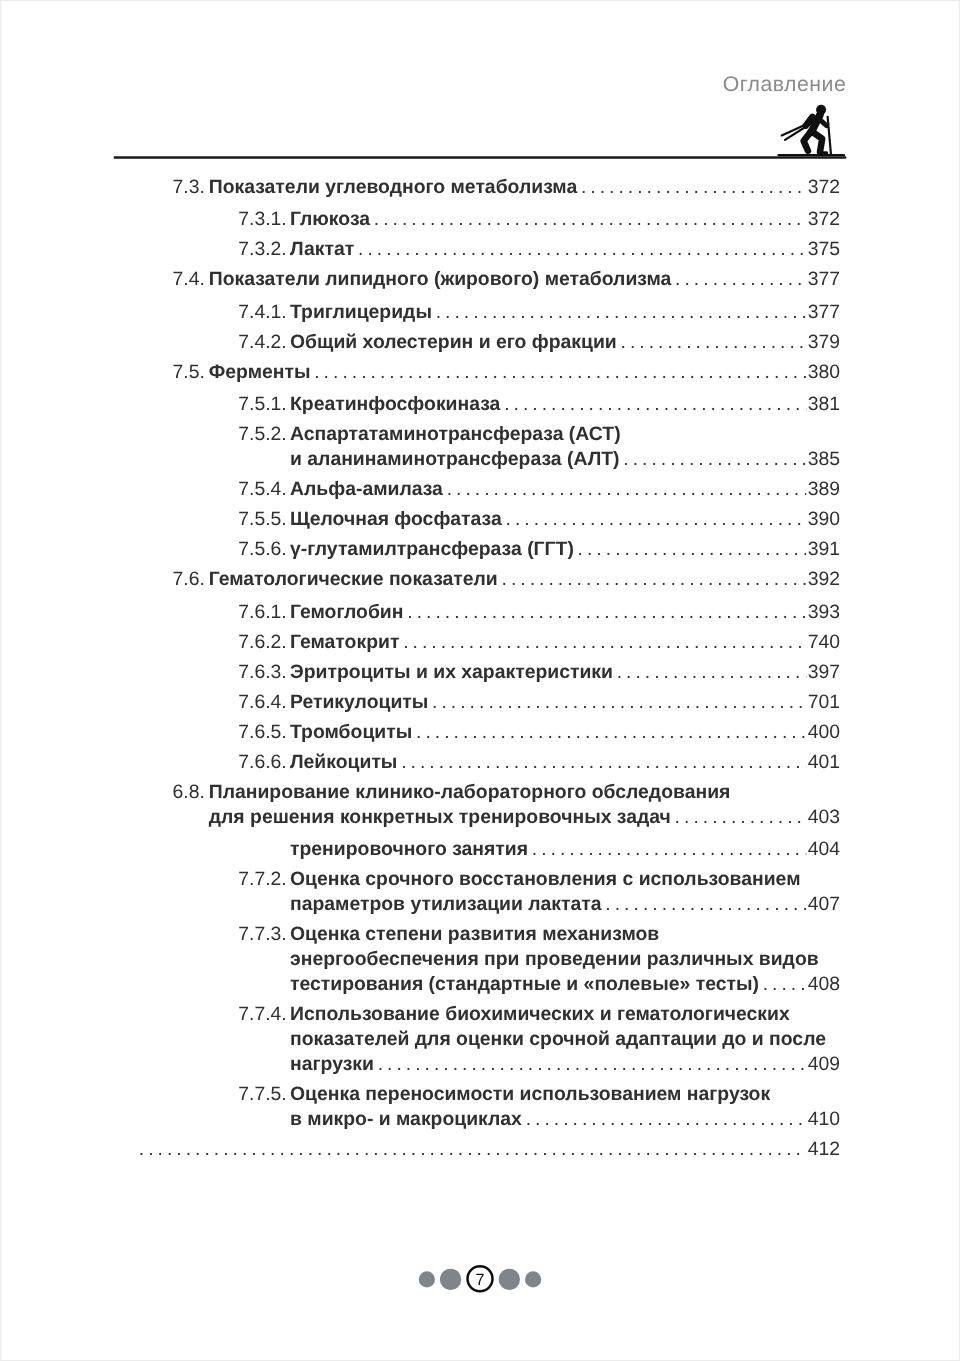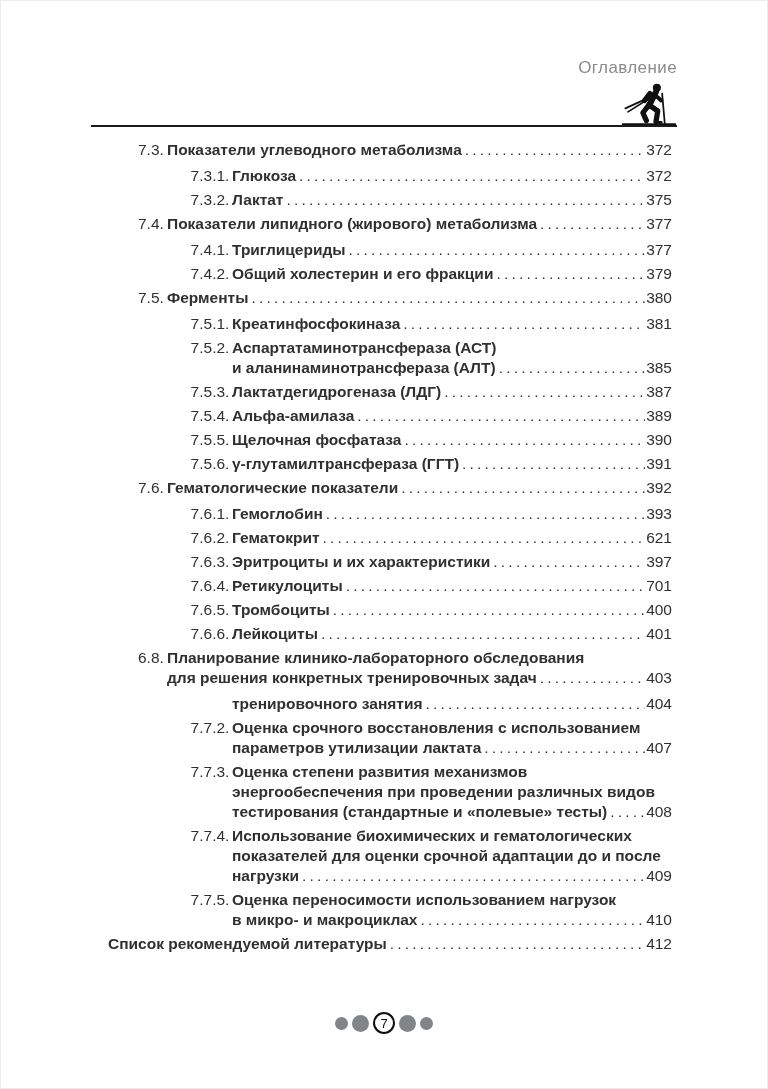--- a/index.html
+++ b/index.html
@@ -181,28 +181,20 @@
         </div>
         <div class="line">
           <span class="num"></span>
           <span class="txt">и аланинаминотрансфераза (АЛТ)</span>
           <span class="dots"></span>
           <span class="pg">385</span>
         </div>
       </div>
       <div class="entry lvl2">
         <div class="line">
-          <span class="num">7.5.3.</span>
-          <span class="txt">Лактатдегидрогеназа (ЛДГ)</span>
-          <span class="dots"></span>
-          <span class="pg">387</span>
-        </div>
-      </div>
-      <div class="entry lvl2">
-        <div class="line">
           <span class="num">7.5.4.</span>
           <span class="txt">Альфа-амилаза</span>
           <span class="dots"></span>
           <span class="pg">389</span>
         </div>
       </div>
       <div class="entry lvl2">
         <div class="line">
           <span class="num">7.5.5.</span>
           <span class="txt">Щелочная фосфатаза</span>
@@ -232,21 +224,21 @@
           <span class="txt">Гемоглобин</span>
           <span class="dots"></span>
           <span class="pg">393</span>
         </div>
       </div>
       <div class="entry lvl2">
         <div class="line">
           <span class="num">7.6.2.</span>
           <span class="txt">Гематокрит</span>
           <span class="dots"></span>
-          <span class="pg">621</span>
+          <span class="pg">740</span>
         </div>
       </div>
       <div class="entry lvl2">
         <div class="line">
           <span class="num">7.6.3.</span>
           <span class="txt">Эритроциты и их характеристики</span>
           <span class="dots"></span>
           <span class="pg">397</span>
         </div>
       </div>
@@ -345,21 +337,20 @@
         </div>
         <div class="line">
           <span class="num"></span>
           <span class="txt">в микро- и макроциклах</span>
           <span class="dots"></span>
           <span class="pg">410</span>
         </div>
       </div>
       <div class="entry lvl0">
         <div class="line">
-          <span class="txt">Список рекомендуемой литературы</span>
           <span class="dots"></span>
           <span class="pg">412</span>
         </div>
       </div>
     </div>
 
   <div class="pager">
     <span class="dot sm"></span>
     <span class="dot lg"></span>
     <span class="pgnum">7</span>

